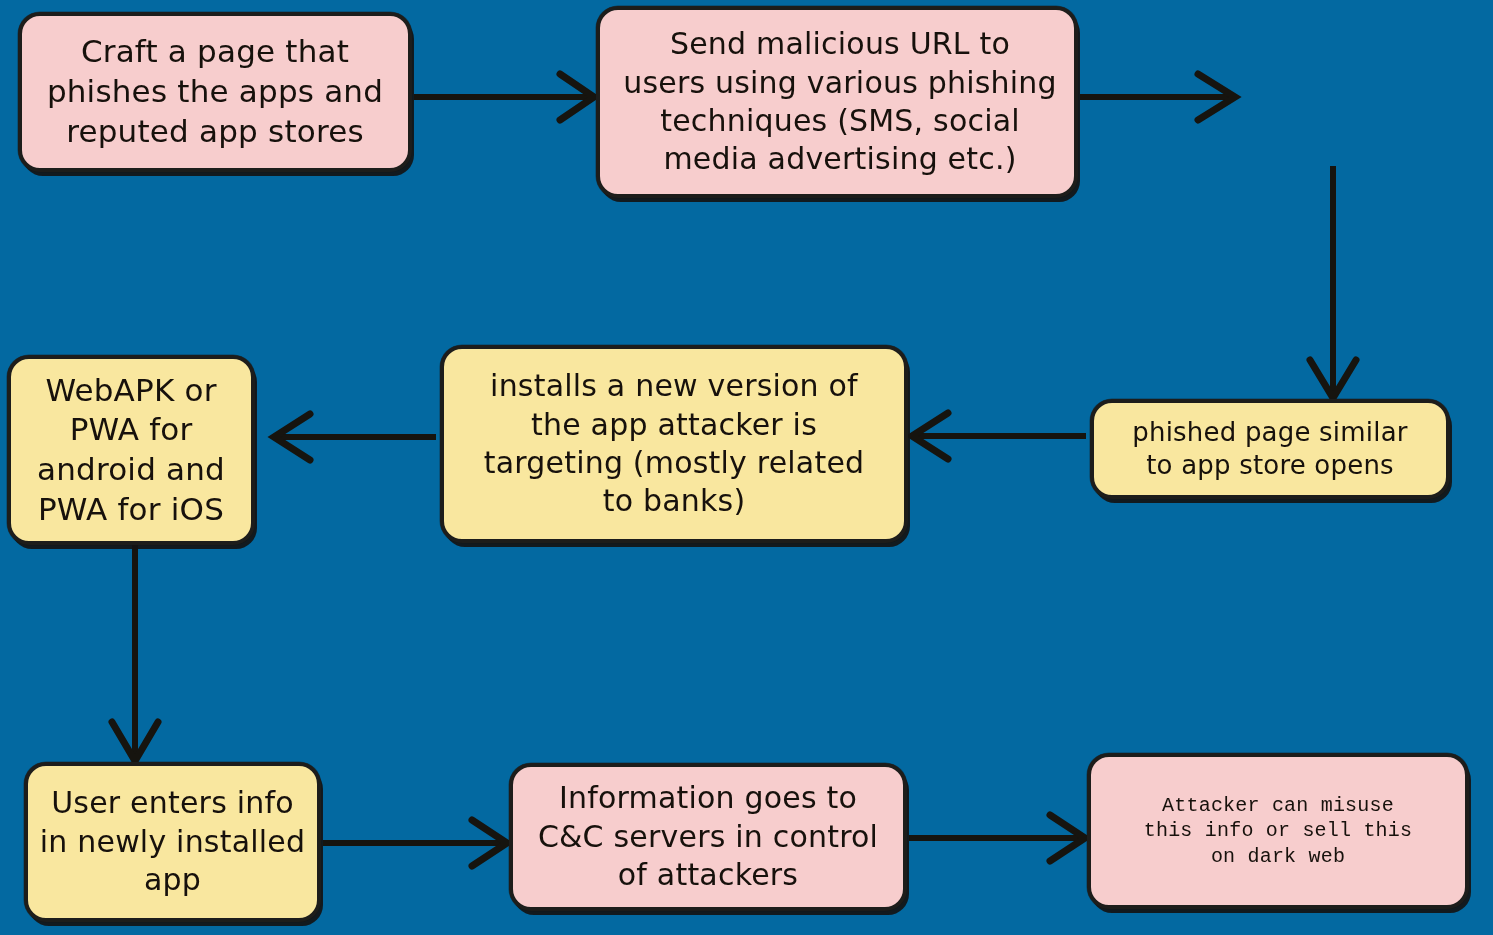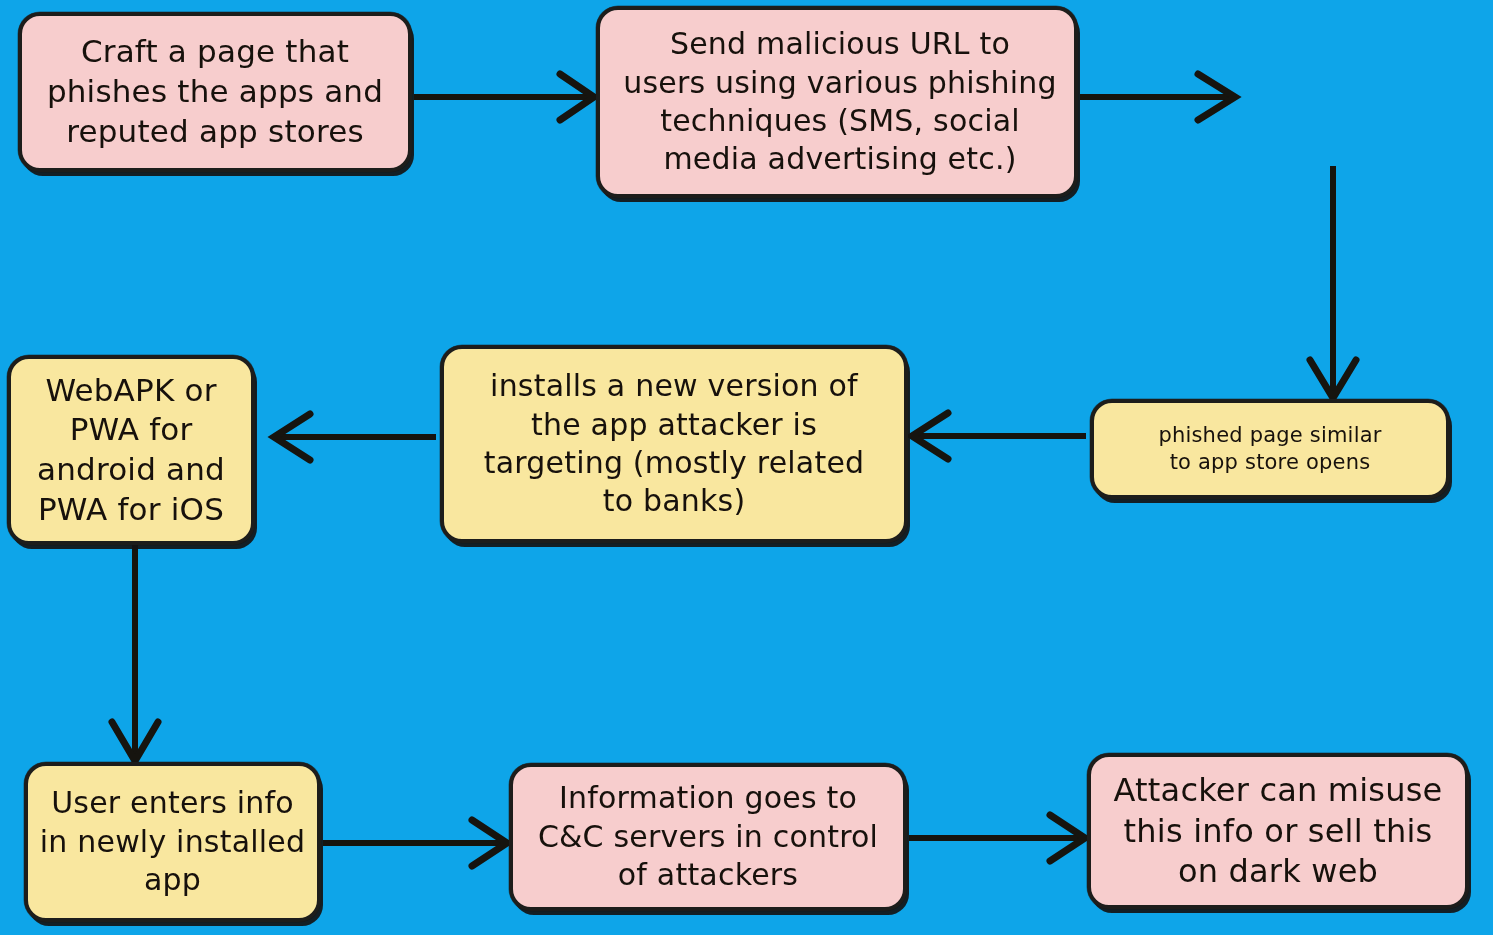--- a/index.html
+++ b/index.html
@@ -4,21 +4,21 @@
 <style>
   html, body {
     margin: 0;
     padding: 0;
     background: #ffffff;
   }
   #canvas {
     position: relative;
     width: 1493px;
     height: 935px;
-    background: #0ea5e9;
+    background: #0369a1;
     overflow: hidden;
     font-family: "DejaVu Sans", sans-serif;
   }
   .node {
     position: absolute;
     box-sizing: border-box;
     display: flex;
     align-items: center;
     justify-content: center;
     text-align: center;
@@ -102,21 +102,21 @@
     <span class="label">Craft a page that
 phishes the apps and
 reputed app stores</span>
   </div>
   <div class="node fill-pink" style="left: 596px; top: 6px; width: 482px; height: 192px; font-size: 30px; padding-left: 16px;">
     <span class="label">Send malicious URL to
 users using various phishing
 techniques (SMS, social
 media advertising etc.)</span>
   </div>
-  <div class="node fill-yellow" style="left: 1090px; top: 399px; width: 360px; height: 100px; font-size: 21px; text-align: center;">
+  <div class="node fill-yellow" style="left: 1090px; top: 399px; width: 360px; height: 100px; font-size: 26px; text-align: center;">
     <span class="label">phished page similar
 to app store opens</span>
   </div>
   <div class="node fill-yellow" style="left: 440px; top: 345px; width: 468px; height: 198px; font-size: 30px;">
     <span class="label">installs a new version of
 the app attacker is
 targeting (mostly related
 to banks)</span>
   </div>
   <div class="node fill-yellow" style="left: 7px; top: 347px; width: 248px; height: 190px; font-size: 31px; margin-top: 8px;">
@@ -128,18 +128,18 @@
   <div class="node fill-yellow" style="left: 24px; top: 762px; width: 297px; height: 160px; font-size: 30px;">
     <span class="label">User enters info
 in newly installed
 app</span>
   </div>
   <div class="node fill-pink" style="left: 509px; top: 763px; width: 398px; height: 148px; font-size: 30px; text-align: center;">
     <span class="label">Information goes to
 C&amp;C servers in control
 of attackers</span>
   </div>
-  <div class="node fill-pink" style="left: 1087px; top: 753px; width: 382px; height: 156px; font-size: 32px;">
+  <div class="node fill-pink" style="left: 1087px; top: 753px; width: 382px; height: 156px; font-size: 20px; font-family: Liberation Mono, monospace;">
     <span class="label">Attacker can misuse
 this info or sell this
 on dark web</span>
   </div>
 </div>
 
 </body></html>

